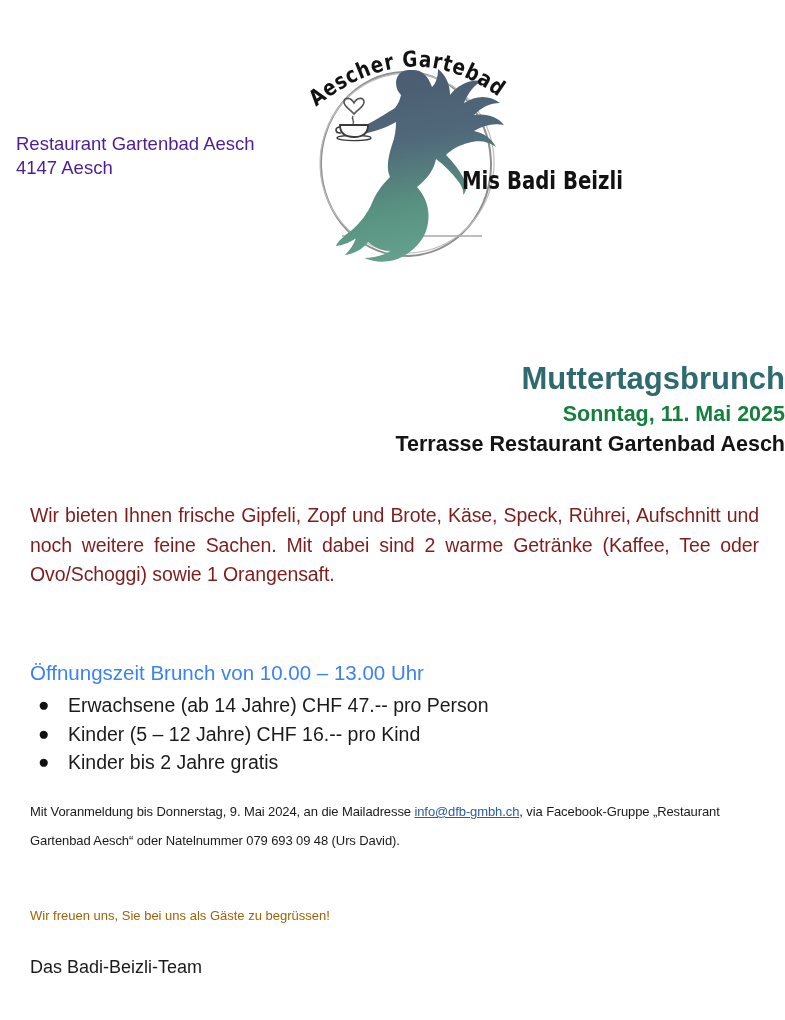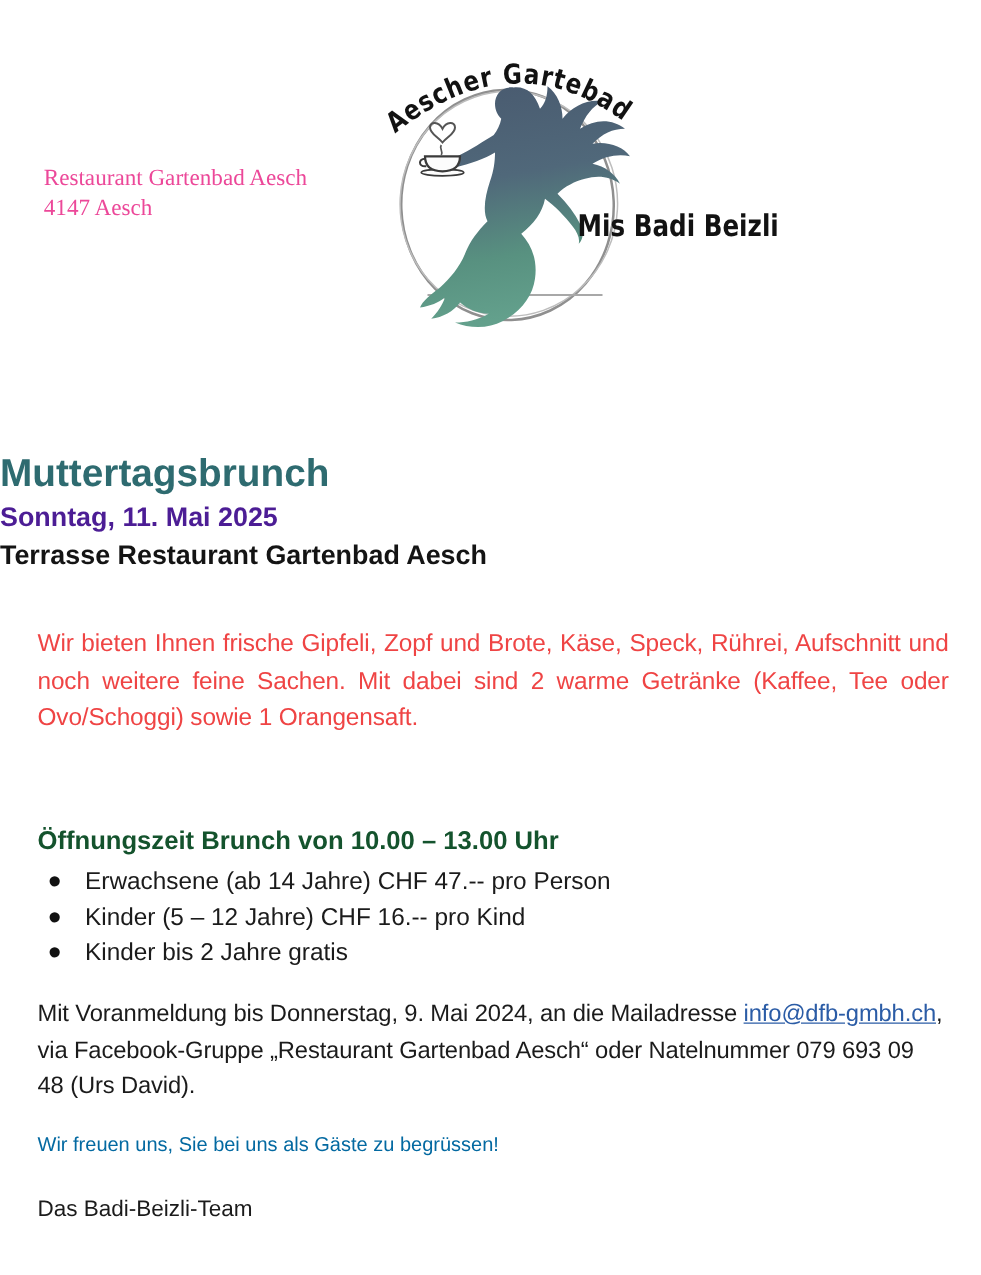--- a/index.html
+++ b/index.html
@@ -4,50 +4,50 @@
 <style>
   * { margin:0; padding:0; box-sizing:border-box; }
   html,body { background:#ffffff; }
   body { font-family:"Liberation Sans", sans-serif; color:#1c1c1c; }
   .page {
     position:relative; width:785px; height:1020px; margin:0 auto;
     background:#ffffff; overflow:hidden;
   }
   .abs { position:absolute; }
   .address {
-    left:35px; top:132px; font-size:18.5px; line-height:23.5px; color:#ec4899;font-family:Liberation Serif, serif;
+    left:16px; top:132px; font-size:18.5px; line-height:23.5px; color:#4c1d95;
   }
   .logo { left:290px; top:25px; width:360px; height:250px; }
-  .title-block { left:0; width:785px; text-align:left; }
+  .title-block { left:0; width:785px; text-align:right; }
   .doc-title {
     top:361px; font-size:31px; font-weight:bold; color:#2e6b70; letter-spacing:0;
   }
-  .doc-sub1 { top:402px; font-size:21.5px; font-weight:bold; color:#4c1d95; }
+  .doc-sub1 { top:402px; font-size:21.5px; font-weight:bold; color:#15803d; }
   .doc-sub2 { top:432px; font-size:21.5px; font-weight:bold; color:#141414; }
   .intro {
     left:30px; top:501px; width:729px; font-size:19.5px; line-height:29.7px;
-    text-align:justify; color:#ef4444; letter-spacing:-0.1px;
+    text-align:justify; color:#7f1d1d; letter-spacing:-0.1px;
   }
   .opening-heading {
-    left:30px; top:661px; font-size:20.5px; font-weight:bold; color:#14532d;
+    left:30px; top:661px; font-size:20.5px; font-weight:normal; color:#3b82f6;
   }
   .price-list { left:30px; top:691px; width:720px; list-style:none; }
   .price-list li {
     position:relative; padding-left:38px; font-size:19.5px; line-height:28.5px;
     color:#1b1b1b;
   }
   .price-list li .bullet {
     position:absolute; left:8px; top:0; font-size:19px; line-height:28.5px; color:#111;
   }
   .registration {
-    left:30px; top:798px; width:726px; font-size:19px; line-height:28.6px;
+    left:30px; top:798px; width:726px; font-size:13px; line-height:28.6px;
     color:#1b1b1b; letter-spacing:-0.1px;
   }
   .email-link { color:#2b5ca6; text-decoration:underline; cursor:pointer; }
-  .closing1 { left:30px; top:908px; font-size:16px; color:#0369a1; }
+  .closing1 { left:30px; top:908px; font-size:13px; color:#a16207; }
   .closing2 { left:30px; top:957px; font-size:18px; color:#1b1b1b; }
   .arc-text {
     font-family:"DejaVu Sans", sans-serif; font-weight:bold; font-size:22px;
     fill:#121212; letter-spacing:1px;
   }
   .side-text {
     font-family:"DejaVu Sans", sans-serif; font-weight:bold; font-size:24px;
     fill:#121212;
   }
 </style>

